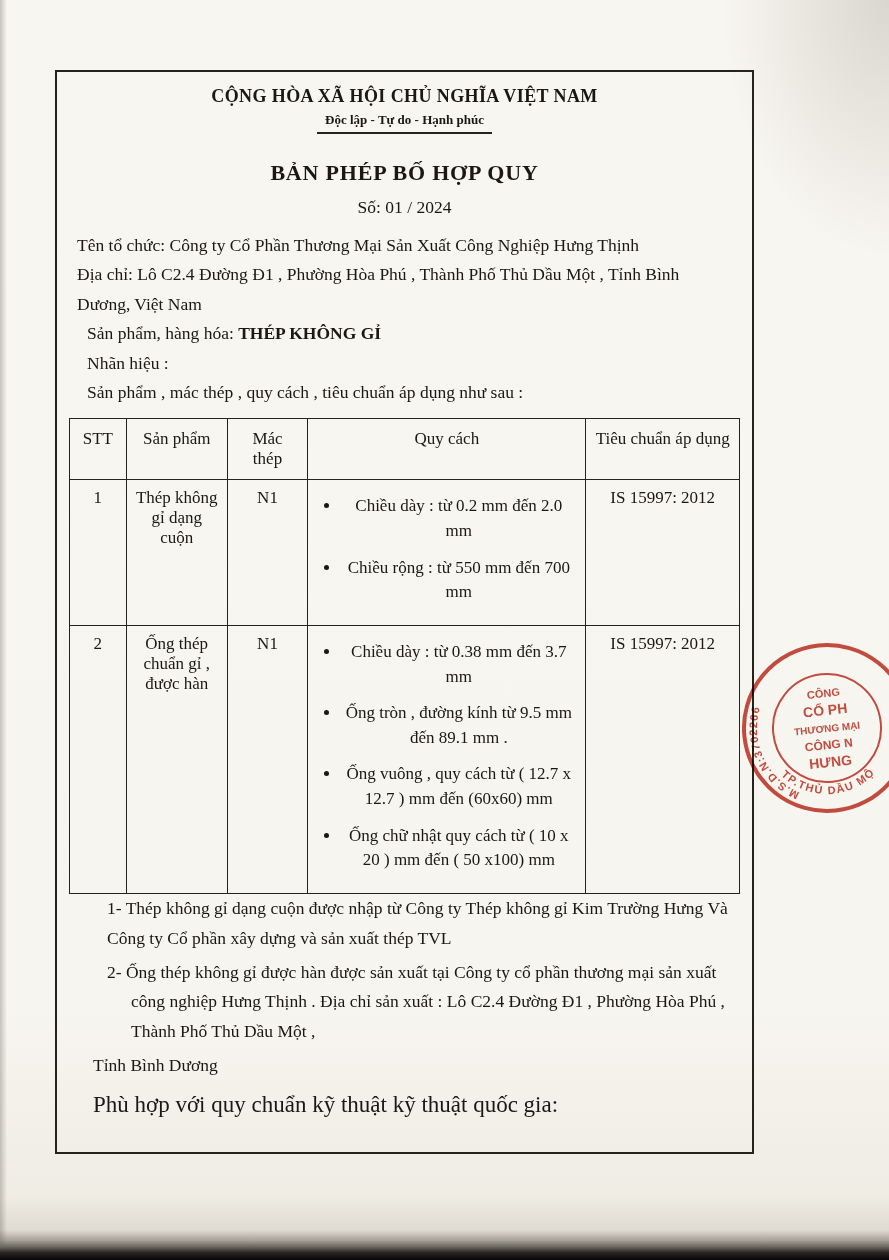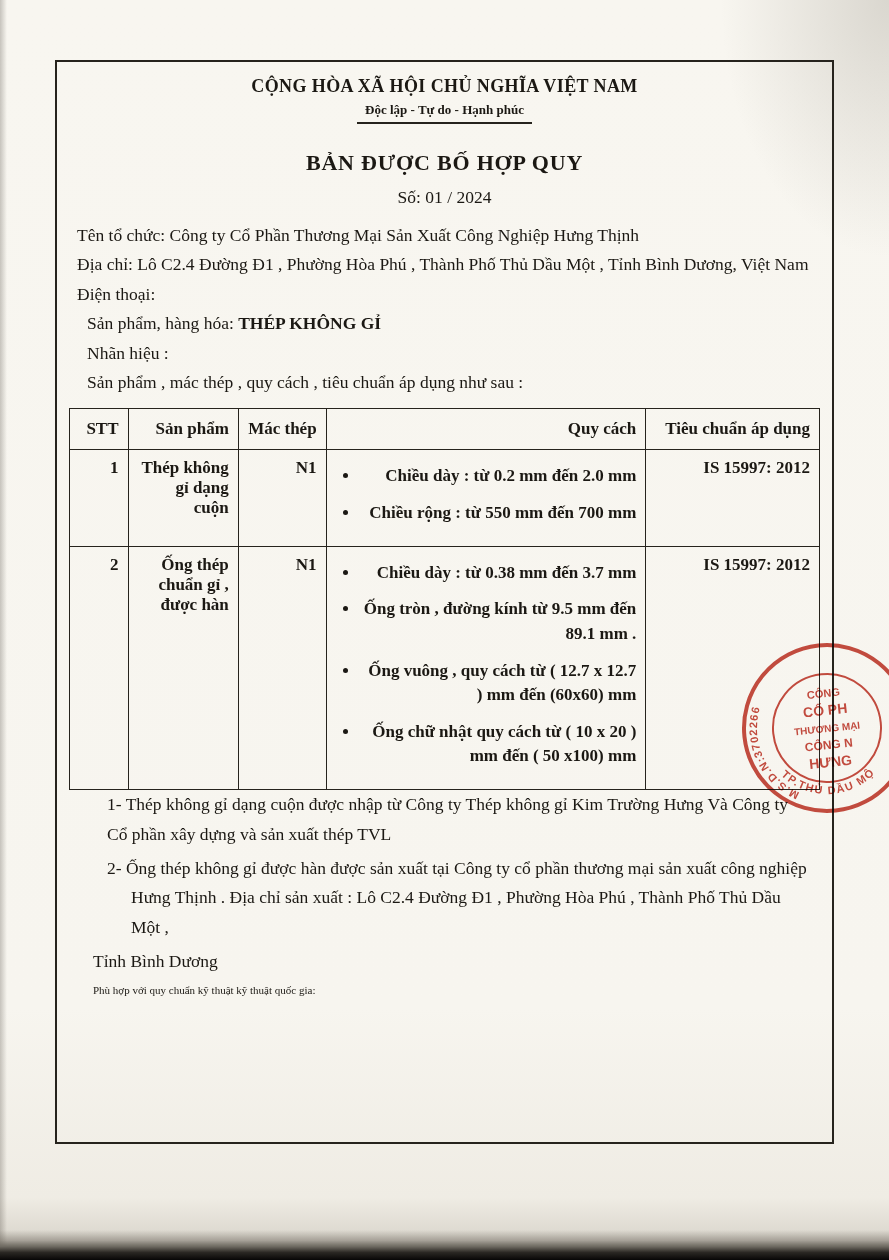--- a/index.html
+++ b/index.html
@@ -11,72 +11,71 @@
     font-family:"Liberation Serif","DejaVu Serif",serif;
     color:#1b1813;
   }
   .scan-corner { position:absolute; right:0; top:0; width:170px; height:260px;
     background:radial-gradient(ellipse at 100% 0%, rgba(140,134,122,.28), rgba(140,134,122,0) 70%); pointer-events:none; }
   .scan-left { position:absolute; left:0; top:0; bottom:0; width:7px;
     background:linear-gradient(90deg, rgba(70,64,56,.28), rgba(70,64,56,0)); pointer-events:none; }
   .scan-bottom { position:absolute; left:0; right:0; bottom:0; height:30px;
     background:linear-gradient(180deg, rgba(110,104,94,0) 0%, rgba(110,104,94,.45) 35%, #6e6a61 55%, #2a2723 75%, #070606 100%); pointer-events:none; }
 
-  .frame { position:absolute; left:55px; top:60px; width:779px; height:1084px;
+  .frame { position:absolute; left:55px; top:70px; width:699px; height:1084px;
     border:2px solid #26231d; padding:14px 12px 20px 12px; }
 
   .national-title { text-align:center; font-weight:bold; font-size:18px; letter-spacing:.4px; }
   .motto { text-align:center; font-weight:bold; font-size:13px; margin-top:5px; }
   .motto span { display:inline-block; border-bottom:2.5px solid #26231d; padding:0 8px 4px 8px; }
 
   .doc-title { text-align:center; font-weight:bold; font-size:22px; letter-spacing:.8px; margin-top:26px; }
   .doc-number { text-align:center; font-size:17.5px; margin-top:11px; }
 
   .para { font-size:17.5px; line-height:1.68; margin:0 8px; }
   .para.first { margin-top:13px; }
   .para.indented { padding-left:10px; }
 
   table.spec { width:100%; border-collapse:collapse; margin-top:11px; font-size:17px; }
-  table.spec th, table.spec td { border:1.5px solid #26231d; vertical-align:top; padding:8px 9px; font-weight:bold; text-align:right; }
+  table.spec th, table.spec td { border:1.5px solid #26231d; vertical-align:top; padding:8px 9px; font-weight:normal; text-align:center; }
   table.spec th { padding:10px 9px; }
   td.c-stt, th.c-stt { text-align:center; }
   td.c-mac { padding-left:26px; }
   ul.qc { list-style:disc; margin:2px 0 2px 24px; }
   ul.qc li { margin:6px 0 12px 0; line-height:1.45; }
 
   .notes { font-size:17.5px; line-height:1.7; }
   .note-1 { margin:0 8px 4px 38px; }
   .note-2 { margin:0 8px 0 38px; padding-left:24px; text-indent:-24px; }
   .province { margin:4px 8px 0 24px; font-size:17.5px; line-height:1.7; }
-  .conform { margin:4px 8px 0 24px; font-size:11px; line-height:1.7; }
+  .conform { margin:4px 8px 0 24px; font-size:23px; line-height:1.7; }
   .final { margin:4px 2px 0 2px; font-size:17.5px; line-height:1.7; text-align:justify; text-indent:26px; }
 
   .stamp { position:absolute; left:740px; top:641px; width:174px; height:174px;
     transform:rotate(-6deg); opacity:.88; mix-blend-mode:multiply; pointer-events:none; }
   .stamp text { font-family:"Liberation Sans","DejaVu Sans",sans-serif; fill:#c03528; font-weight:bold; }
 </style>
 </head>
 <body>
 
 <div class="scan-corner"></div>
 <div class="scan-left"></div>
 
 <div class="frame">
 
   <div class="national-title">CỘNG HÒA XÃ HỘI CHỦ NGHĨA VIỆT NAM</div>
   <div class="motto">
     <span>Độc lập - Tự do - Hạnh phúc</span>
   </div>
 
-  <div class="doc-title">BẢN ĐƯỢC BỐ HỢP QUY</div>
+  <div class="doc-title">BẢN PHÉP BỐ HỢP QUY</div>
   <div class="doc-number">Số: 01 / 2024</div>
 
   <p class="para first">Tên tổ chức: Công ty Cổ Phần Thương Mại Sản Xuất Công Nghiệp Hưng Thịnh</p>
   <p class="para">Địa chỉ: Lô C2.4 Đường Đ1 , Phường Hòa Phú , Thành Phố Thủ Dầu Một , Tỉnh Bình Dương, Việt Nam</p>
-  <p class="para">Điện thoại:</p>
   <p class="para indented"><span>Sản phẩm, hàng hóa: </span><b>THÉP KHÔNG GỈ</b></p>
   <p class="para indented">Nhãn hiệu :</p>
   <p class="para indented">Sản phẩm , mác thép , quy cách , tiêu chuẩn áp dụng như sau :</p>
 
   <table class="spec">
     <colgroup>
       <col style="width:59px">
         <col style="width:113px">
         <col style="width:90px">
         <col style="width:333px">

